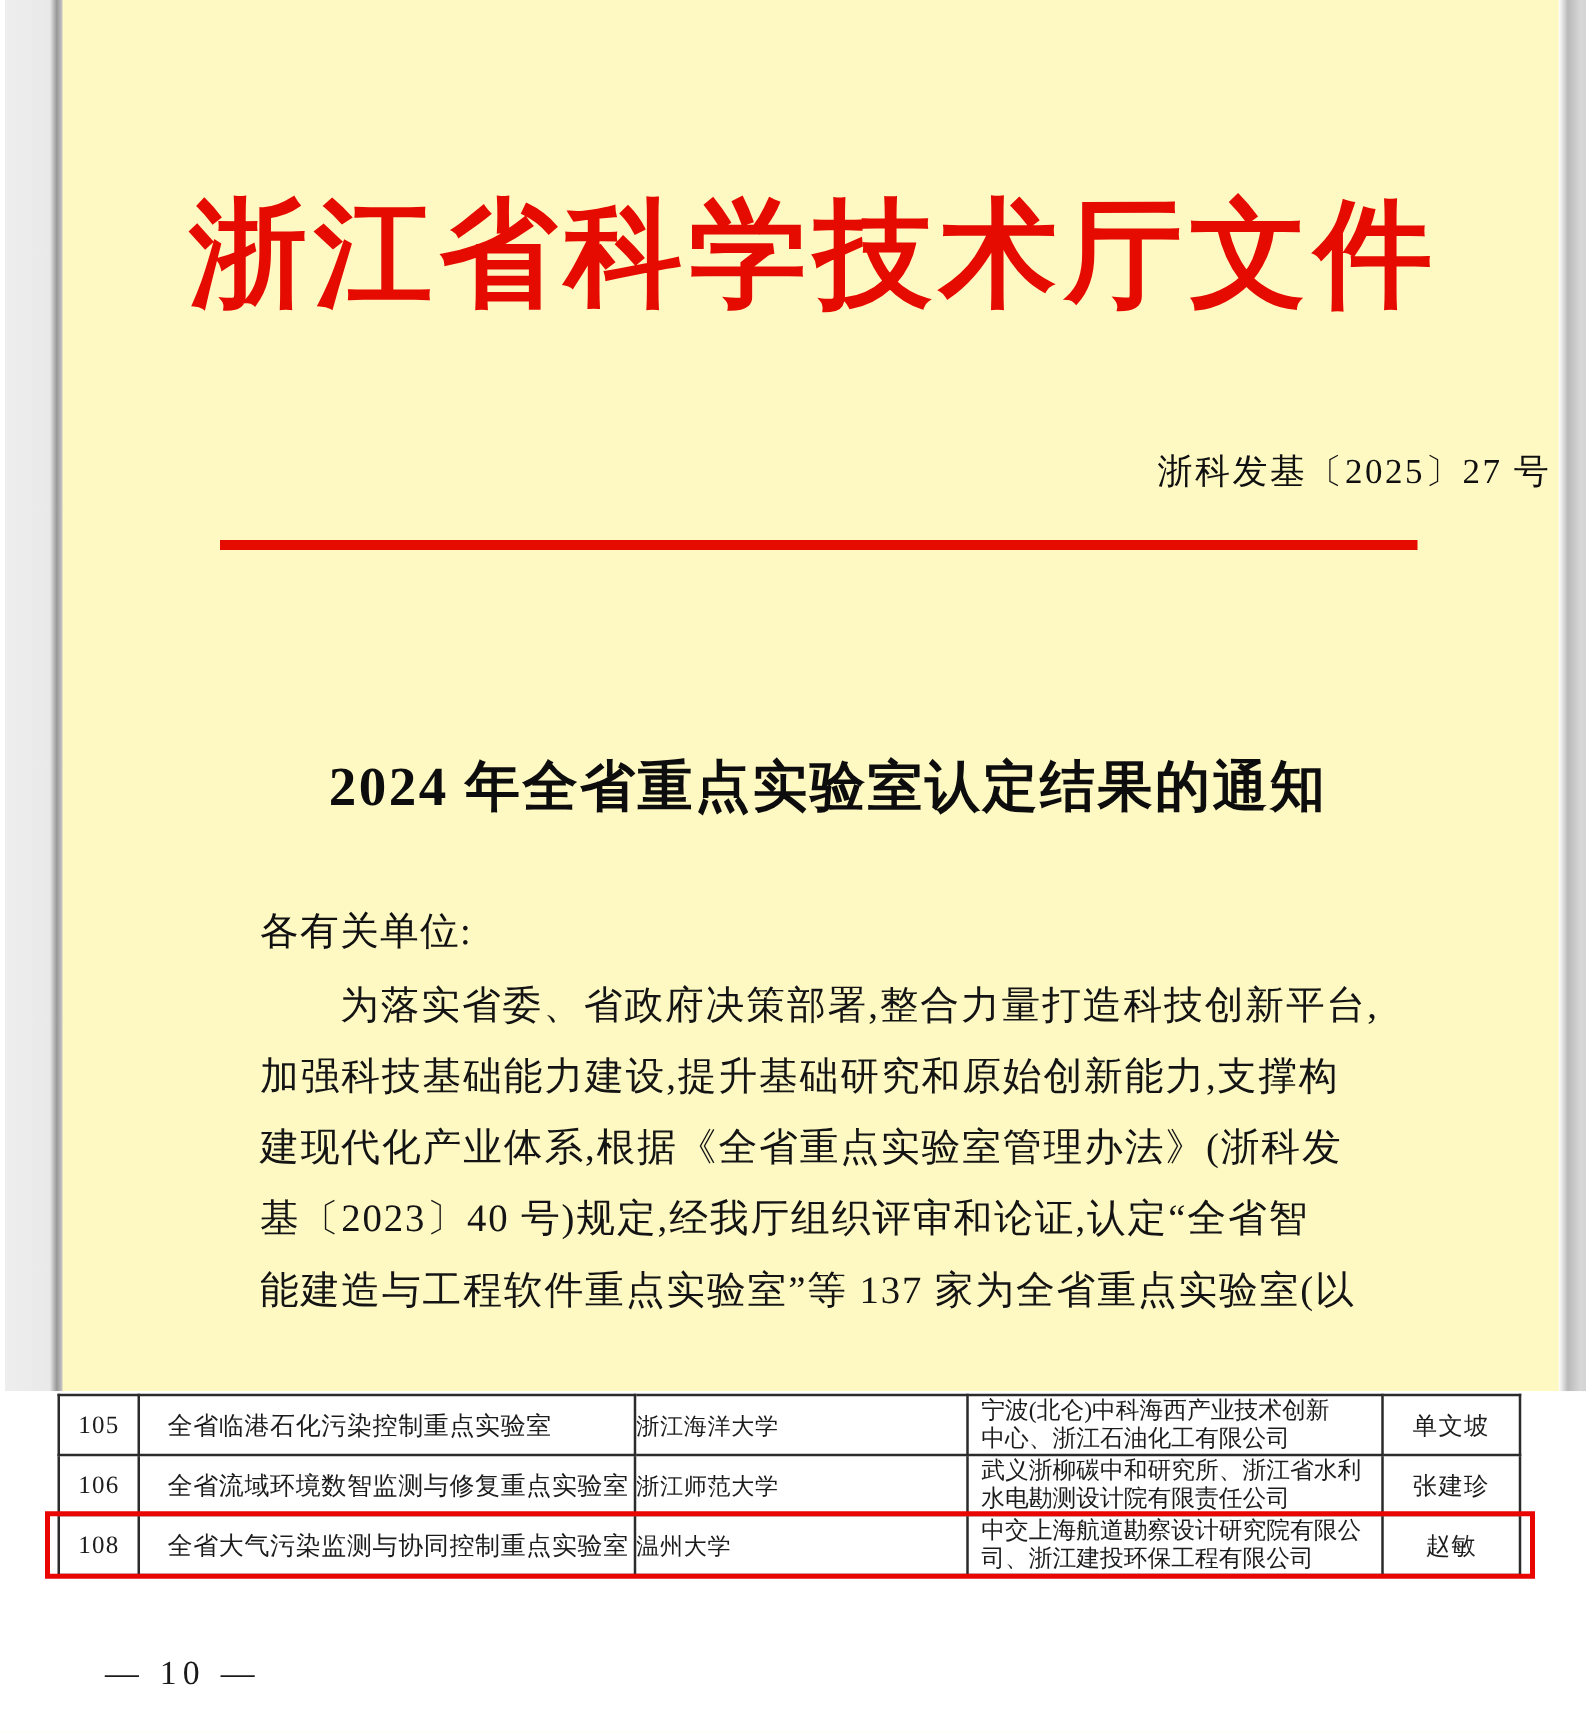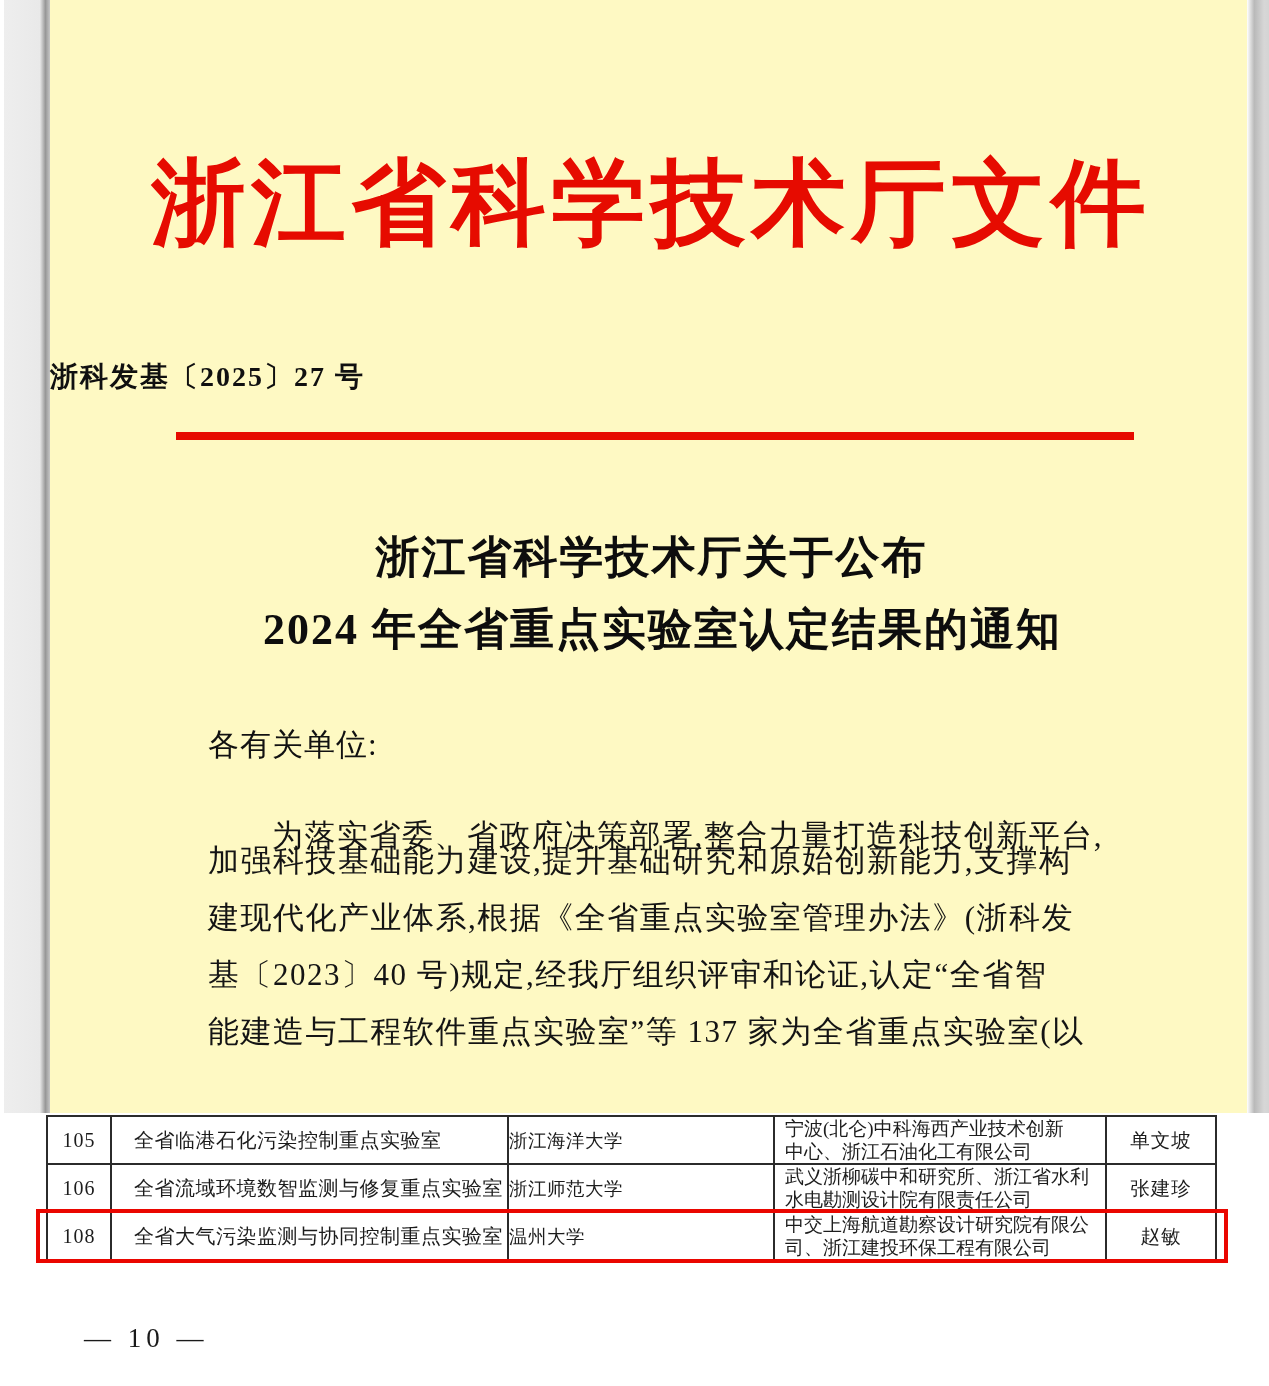--- a/index.html
+++ b/index.html
@@ -15,39 +15,39 @@
   }
   .right-margin {
     position:absolute; right:0; top:0; width:26px; height:1113px;
     background:linear-gradient(to right,#ffffff 0%,#b9b9b9 28%,#d7d7d7 66%,#d1d1d1 100%);
   }
   .letterhead-title {
     position:absolute; left:46px; top:140px; width:1203px; text-align:center;
     font-size:94px; font-weight:bold; letter-spacing:6px; white-space:nowrap;
   }
   .doc-number {
-    position:absolute; left:46px; top:358px; width:1191px; text-align:left;
-    font-size:28px; font-weight:bold; letter-spacing:2px; color:#101010;
+    position:absolute; left:46px; top:358px; width:1191px; text-align:right;
+    font-size:28px; font-weight:normal; letter-spacing:2px; color:#101010;
   }
   .red-rule { position:absolute; left:172px; top:432px; width:958px; height:8px; }
   .notice-title-1, .notice-title-2 {
     position:absolute; left:46px; width:1203px; text-align:center;
     font-size:44px; font-weight:bold; letter-spacing:2px; color:#0d0d0d; white-space:nowrap;
   }
   .notice-title-1 { top:528px; }
   .notice-title-2 { top:600px;padding-left:11px; }
   .salutation {
     position:absolute; left:204px; top:724px;
     font-size:31px; letter-spacing:1px; color:#111111; white-space:nowrap;
   }
   .body-line {
     position:absolute; left:204px; font-size:31px; letter-spacing:1.5px;
     color:#141414; white-space:nowrap;
   }
-  .body-line.indent { left:268px;margin-top:32px; }
+  .body-line.indent { left:268px; }
   
   .table-section { position:absolute; left:0; top:1113px; width:1269px; height:273px; background:#ffffff; }
   .lab-table { border-collapse:collapse; table-layout:fixed; width:1169px; position:absolute; left:46px; top:2px; }
   .lab-table td { border:2px solid #2b2b2b; vertical-align:middle; padding:0; color:#1c1c1c; height:46px; }
   td.cell-no { text-align:center; font-size:20px; letter-spacing:1px; }
   td.cell-lab { padding-left:22px; font-size:20px; letter-spacing:0.5px; white-space:nowrap; }
   td.cell-org { font-size:18.5px; letter-spacing:0.5px; white-space:nowrap; }
   td.cell-partner { padding-left:10px; font-size:19px; }
   td.cell-partner .pline { line-height:23px; white-space:nowrap; }
   td.cell-director { text-align:center; font-size:19.5px; letter-spacing:1px; }
@@ -65,21 +65,20 @@
   <div class="top-section">
     <div class="left-margin"></div>
     <div class="right-margin"></div>
 
     <div class="letterhead-title" style="color: rgb(230, 11, 0);">浙江省科学技术厅文件</div>
 
     <div class="doc-number">浙科发基〔2025〕27 号</div>
 
     <div class="red-rule" style="background: rgb(230, 11, 0);"></div>
 
-    <div class="notice-title-1">浙江省科学技术厅关于公布</div>
     <div class="notice-title-2">2024 年全省重点实验室认定结果的通知</div>
 
     <div class="salutation">各有关单位:</div>
 
     <div class="body-line indent" style="top:783px">为落实省委、省政府决策部署,整合力量打造科技创新平台,</div>
     <div class="body-line" style="top:840px">加强科技基础能力建设,提升基础研究和原始创新能力,支撑构</div>
     <div class="body-line" style="top:897px">建现代化产业体系,根据《全省重点实验室管理办法》(浙科发</div>
     <div class="body-line" style="top:954px">基〔2023〕40 号)规定,经我厅组织评审和论证,认定“全省智</div>
     <div class="body-line" style="top:1011px">能建造与工程软件重点实验室”等 137 家为全省重点实验室(以</div>
   </div>

